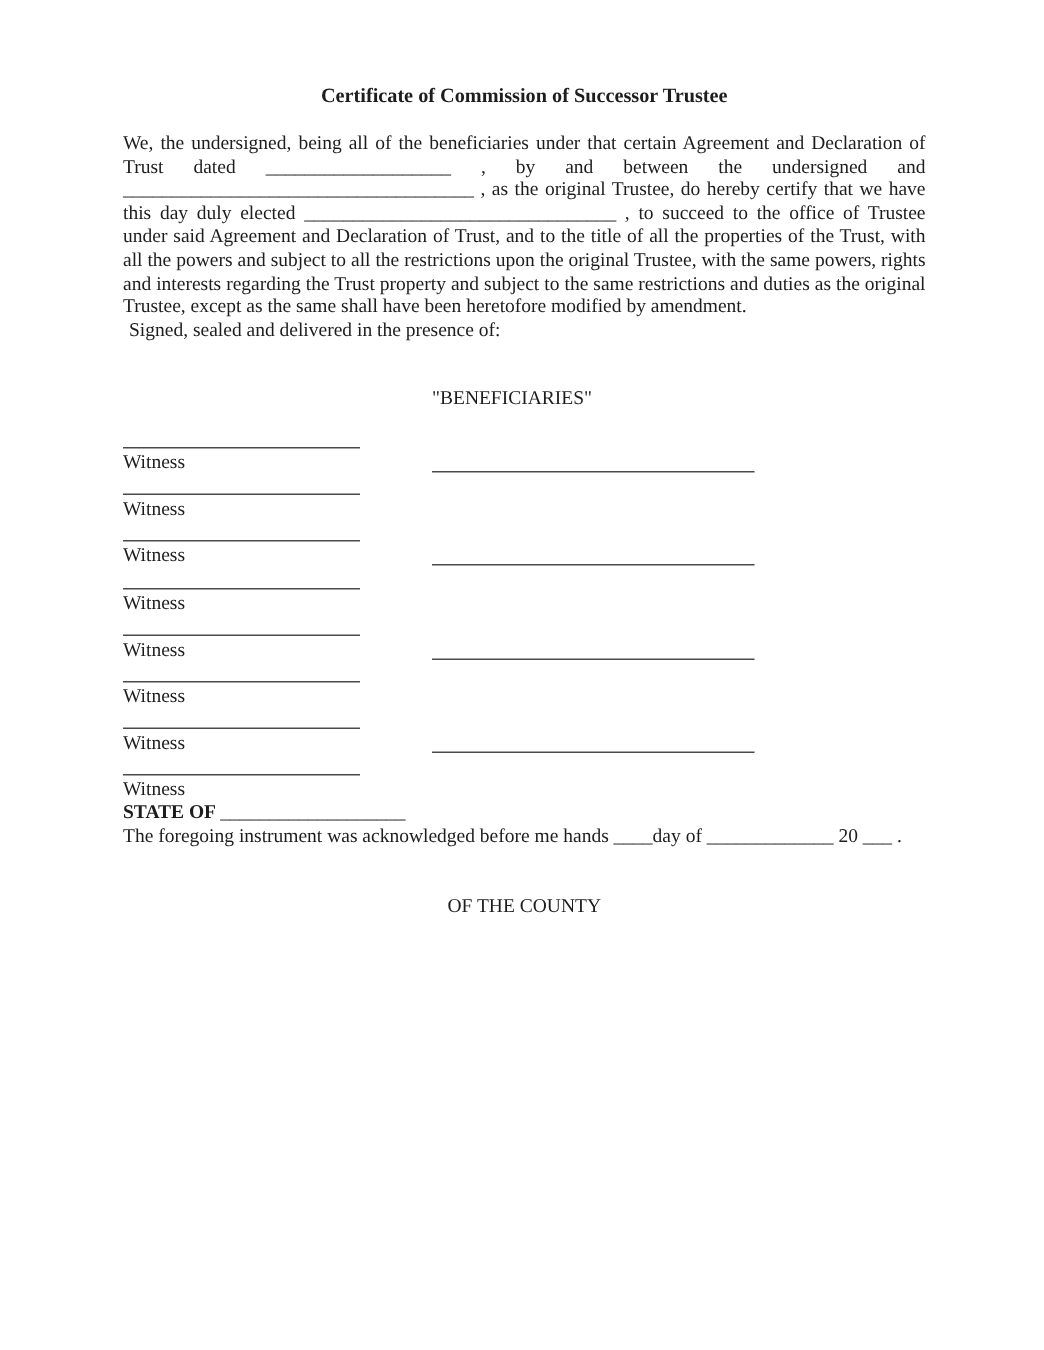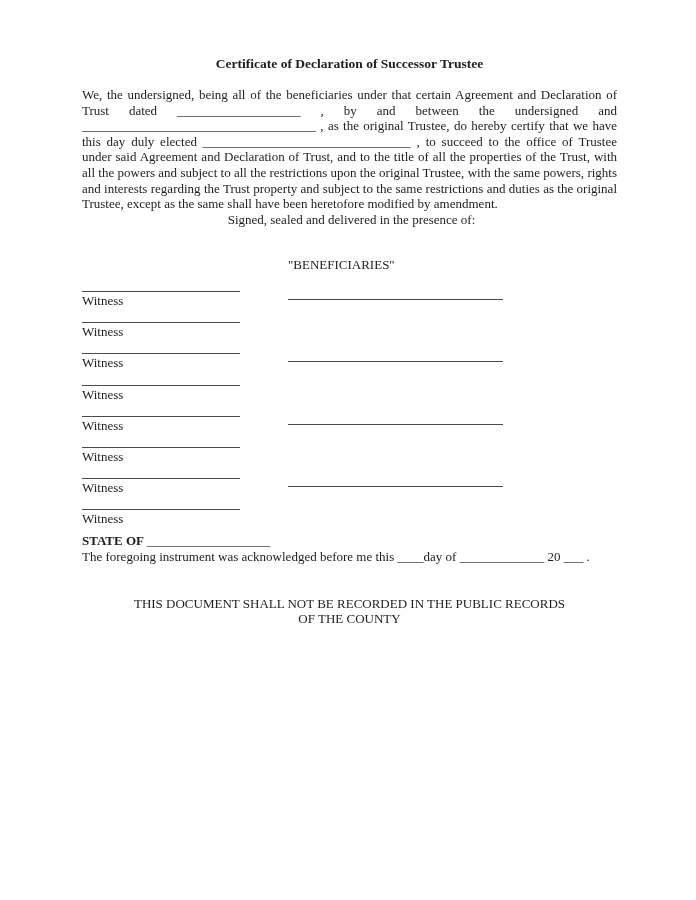--- a/index.html
+++ b/index.html
@@ -17,31 +17,31 @@
     text-align: center;
     font-weight: bold;
     font-size: 13.5px;
     line-height: 17px;
     margin: 0 0 15px 0;
   }
 
   p.body-text { margin: 0; line-height: 15.6px; }
   .just { text-align: justify; }
   .mt-p2 { margin-top: 15.5px; }
-  .mt-presence { margin-top: 16px; padding-left: 4px; text-align: center; }
+  .mt-presence { margin-top: 16px; padding-left: 4px; }
 
   .blank { letter-spacing: 0; white-space: nowrap; }
 
   .beneficiaries-heading {
     margin: 30px 0 0 206px;
     line-height: 15.5px;
   }
 
   .sig-section { margin-top: 11px; }
-  .sig-row { display: flex; height: 31.2px; align-items: center; }
+  .sig-row { display: flex; height: 31.2px; align-items: flex-end; }
   .cell-left { width: 158px; }
   .cell-right { width: 215px; margin-left: 48px; }
   .rule { border-top: 1px solid #4a4a4a; height: 0; }
   .witness-label { display: block; line-height: 15px; padding-top: 1px; }
 
   .state-line { margin: 7px 0 0 0; line-height: 15.5px; font-weight: bold; }
   .county-line { margin: 15.5px 0 0 0; line-height: 15.5px; font-weight: bold; }
   .state-line .blank, .county-line .blank { font-weight: normal; }
   .ack-line { margin-top: 15px; line-height: 15.5px; }
 
@@ -56,21 +56,21 @@
     margin-top: 21px;
     text-align: center;
     line-height: 15.5px;
   }
 </style>
 </head>
 <body>
 
 <div class="page">
 
-  <h1 class="doc-title">Certificate of Declaration of Successor Trustee</h1>
+  <h1 class="doc-title">Certificate of Commission of Successor Trustee</h1>
 
   <p class="body-text just"><span>We, the undersigned, being all of the beneficiaries under that certain Agreement and Declaration of Trust dated </span><span class="blank">___________________</span><span> , by and between the undersigned and </span><span class="blank">____________________________________</span><span> , as the original Trustee, do hereby certify that we have this day duly elected </span><span class="blank">________________________________</span><span> , to succeed to the office of Trustee under said Agreement and Declaration of Trust, and to the title of all the properties of the Trust, with all the powers and subject to all the restrictions upon the original Trustee, with the same powers, rights and interests regarding the Trust property and subject to the same restrictions and duties as the original Trustee, except as the same shall have been heretofore modified by amendment.</span></p>
 
 
   <p class="body-text mt-presence">Signed, sealed and delivered in the presence of:</p>
 
   <div class="beneficiaries-heading">"BENEFICIARIES"</div>
 
   <div class="sig-section">
 
@@ -144,23 +144,22 @@
         <span class="witness-label">Witness</span>
       </div>
       <div class="cell-right"></div>
     </div>
 
   </div>
 
   <p class="body-text state-line"><span>STATE OF</span> <span class="blank">___________________</span></p>
 
 
-  <p class="body-text ack-line"><span>The foregoing instrument was acknowledged before me this </span><span class="blank">____</span><span>day of </span><span class="blank">_____________</span><span> 20 </span><span class="blank">___</span><span> .</span></p>
+  <p class="body-text ack-line"><span>The foregoing instrument was acknowledged before me hands </span><span class="blank">____</span><span>day of </span><span class="blank">_____________</span><span> 20 </span><span class="blank">___</span><span> .</span></p>
 
   <div class="notary-wrap">
   </div>
 
   <div class="footer-notice">
-    <div>THIS DOCUMENT SHALL NOT BE RECORDED IN THE PUBLIC RECORDS</div>
     <div>OF THE COUNTY</div>
   </div>
 
 </div>
 
 </body></html>

